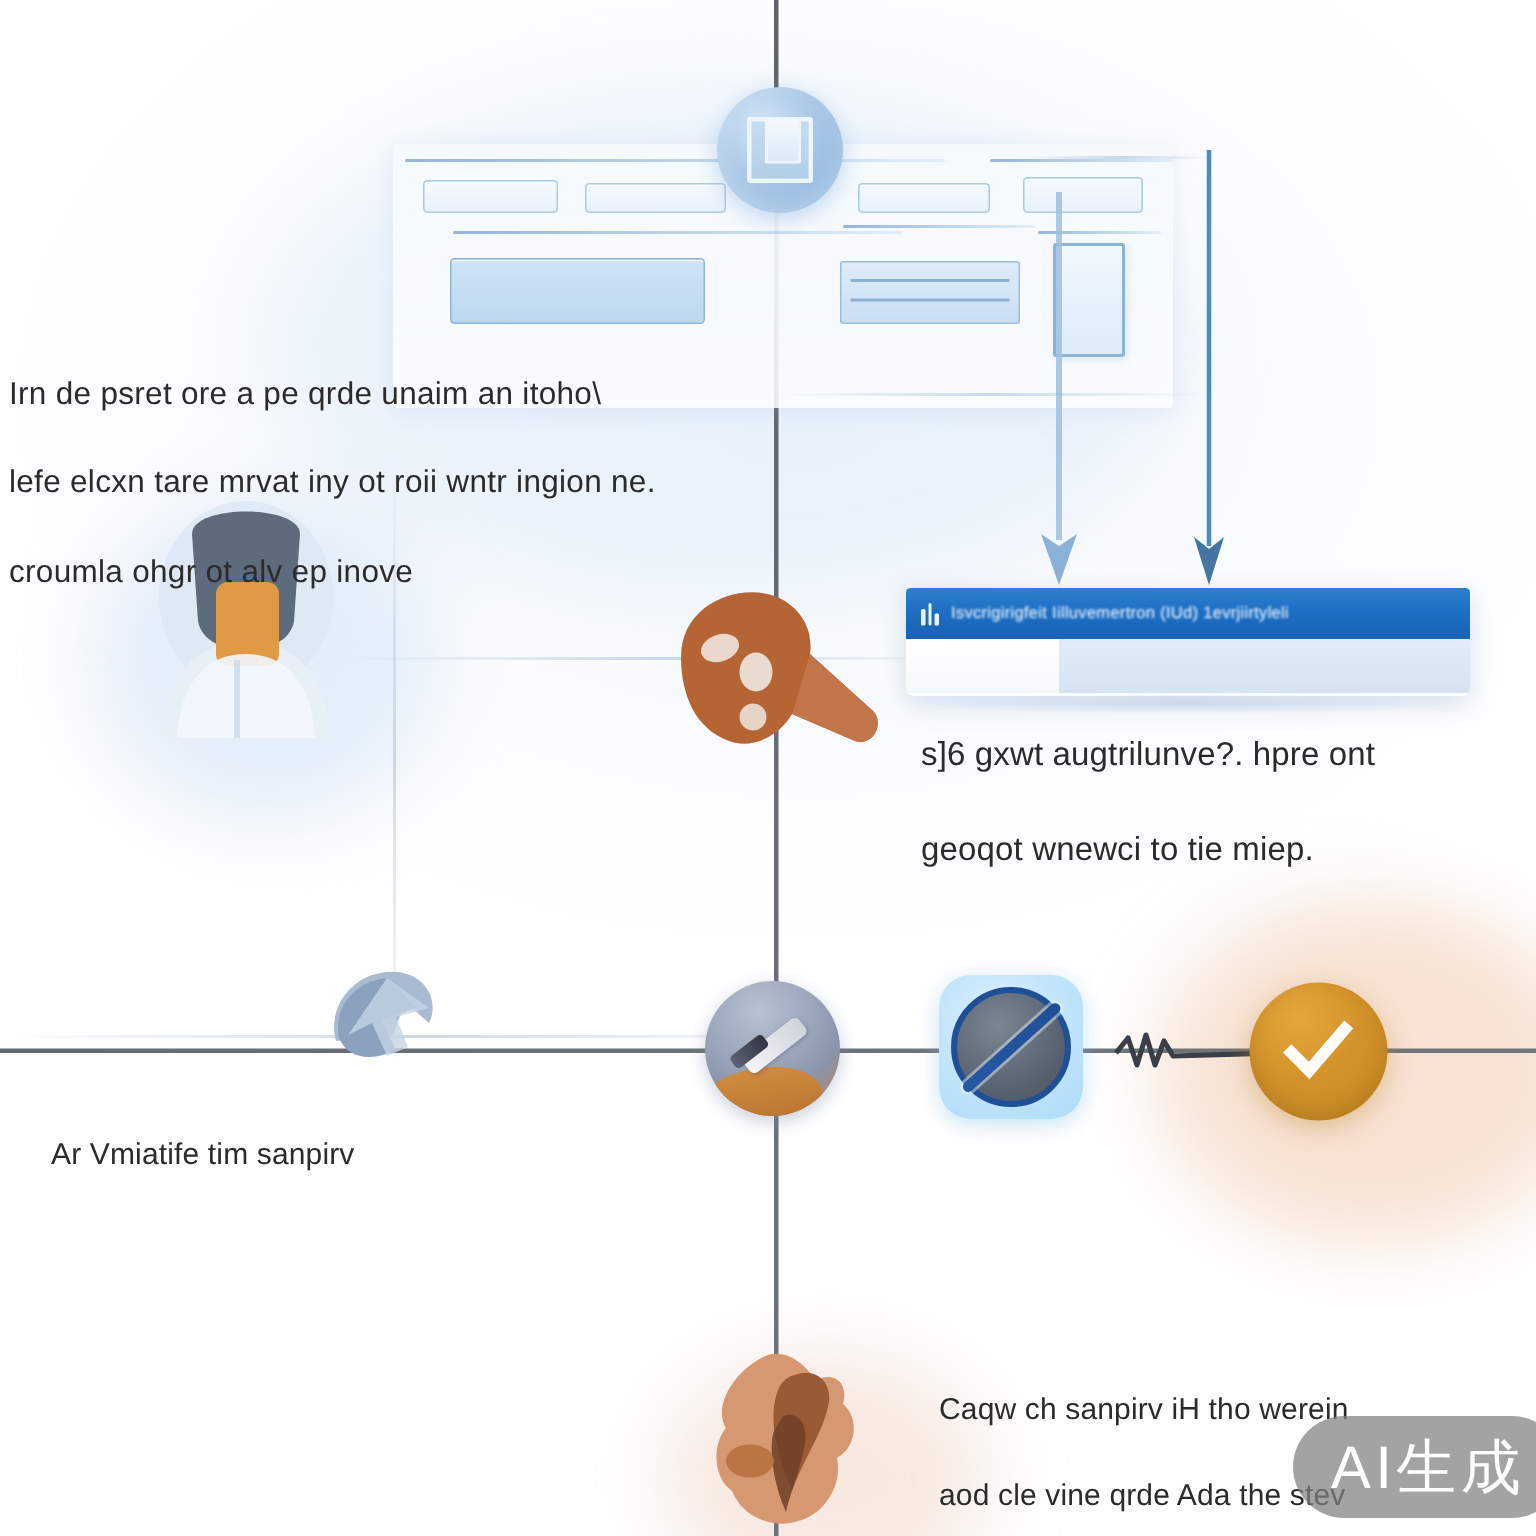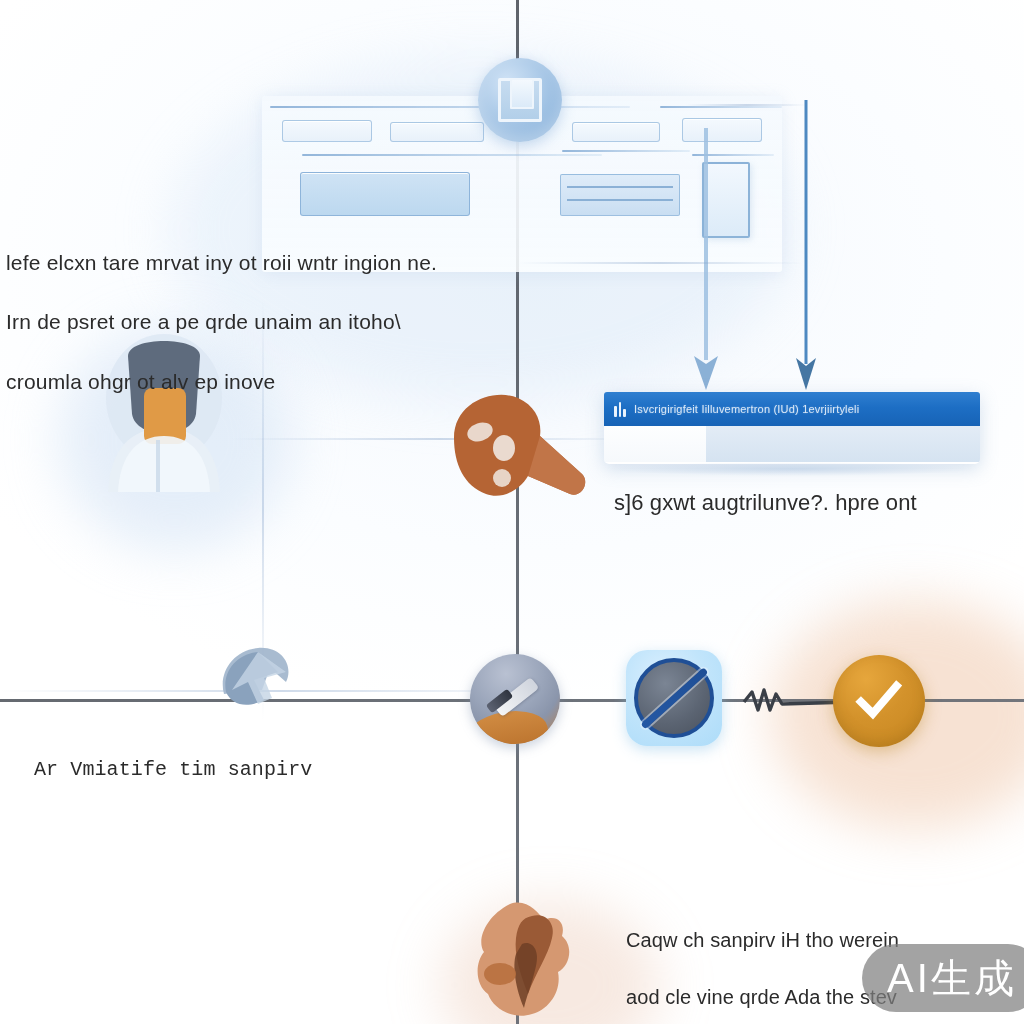--- a/index.html
+++ b/index.html
@@ -247,30 +247,31 @@
       <path d="M40 6 C56 0 68 14 74 22 C86 16 96 24 92 38 C104 48 100 68 88 74
                C92 94 78 112 62 116 C44 122 24 112 18 96 C6 88 4 66 14 54
                C6 42 16 18 40 6 Z" fill="#d59871"></path>
       <path d="M62 18 C76 14 86 26 82 40 C78 58 66 74 58 96 C50 76 44 56 46 40 C48 26 52 20 62 18 Z" fill="#9a5a36"></path>
       <path d="M52 46 C62 42 70 52 66 68 C62 86 56 100 54 110 C46 92 42 68 46 56 Z" fill="#6f3f26" opacity=".85"></path>
       <ellipse cx="30" cy="76" rx="16" ry="11" fill="#b8703f" opacity=".9"></ellipse>
     </svg>
   </div>
 
   <div class="txt txt-a" style="left:6px;top:218px;width:520px;">
+    <span class="ln">Irn de psret ore a pe qrde unaim an itoho\</span>
     <span class="ln">lefe elcxn tare mrvat iny ot roii wntr ingion ne.</span>
-    <span class="ln">Irn de psret ore a pe qrde unaim an itoho\</span>
     <span class="ln"> croumla ohgr ot alv ep inove</span>
   </div>
 
   <div class="txt txt-b" style="left:614px;top:456px;width:372px;">
     <span class="ln">s]6 gxwt augtrilunve?. hpre ont</span>
-  </div>
-
-  <div class="txt txt-c" style="left:34px;top:728px;width:300px;font-family:Liberation Mono, monospace;">
+    <span class="ln">geoqot wnewci to tie miep.</span>
+  </div>
+
+  <div class="txt txt-c" style="left:34px;top:728px;width:300px;">
     <span class="ln">Ar Vmiatife tim sanpirv</span>
   </div>
 
   <div class="txt txt-d" style="left:626px;top:898px;width:378px;">
     <span class="ln">Caqw ch sanpirv iH tho werein</span>
     <span class="ln">aod cle vine qrde Ada the stev</span>
     
     
   </div>
 

